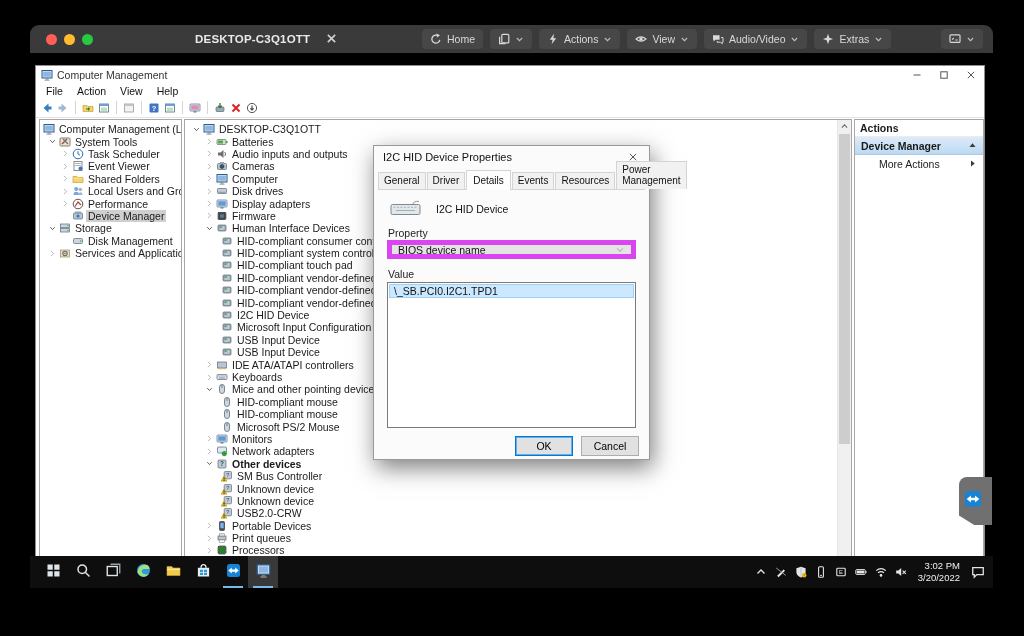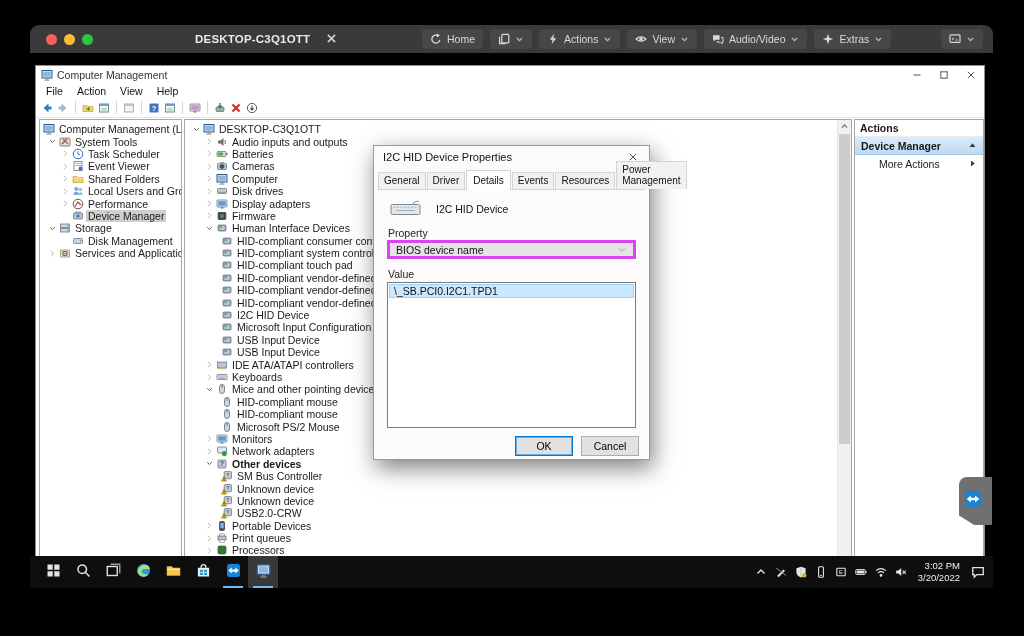--- a/index.html
+++ b/index.html
@@ -62,21 +62,21 @@
   .dlg-title{height:22px;display:flex;align-items:center;padding-left:9px;font-size:11px}
   .dlg-x{margin-left:auto;width:32px;height:100%;display:flex;align-items:center;justify-content:center}
   .dlg-tabs{position:absolute;top:24px;left:4px;right:4px;height:19px;display:flex;align-items:flex-end;
             border-bottom:1px solid #d4d4d4}
   .dtab{border:1px solid #d4d4d4;border-bottom:none;background:#f1f1f1;padding:2px 5px 3px;margin-right:1px;
         font-size:10px;position:relative}
   .dtab.active{background:#fdfdfd;padding:4px 6px;margin-bottom:-1px;z-index:2}
   .dlg-devrow{position:absolute;top:53px;left:16px;display:flex;align-items:center;gap:14px}
   .dlg-label{position:absolute;left:14px;color:#222}
   .lab-prop{top:81px}.lab-val{top:122px}
-  .combo{position:absolute;left:13px;right:13px;top:94px;height:19px;background:#e4e4e4;border:3px solid #d946ef;
+  .combo{position:absolute;left:13px;right:13px;top:94px;height:19px;background:#e4e4e4;border:5px solid #d946ef;
          display:flex;align-items:center;padding:0 6px;box-sizing:border-box}
   .combo .cchev{margin-left:auto;display:flex;align-items:center}
   .listbox{position:absolute;left:13px;right:13px;top:136px;height:146px;background:#fff;border:1px solid #7a7a7a;
            box-sizing:border-box;padding:1px}
   .lrow{height:13.5px;line-height:13.5px;background:#cce8ff;border:1px solid #9ed1f7;box-sizing:border-box;padding-left:4px}
   .btn{position:absolute;top:290px;width:58px;height:20px;background:#e1e1e1;border:1px solid #adadad;
        font-size:10.5px;font-family:inherit;display:flex;align-items:center;justify-content:center;padding:0}
   .btn.ok{right:76px;border:1px solid #0078d7;box-shadow:inset 0 0 0 1px #66aee6}
   .btn.cancel{right:10px}
 
@@ -490,40 +490,40 @@
                 <span class="tlabel">DESKTOP-C3Q1OTT</span>
               </div>
               <div class="trow" style="padding-left: 19px;">
                 <span class="exp">
                   <svg width="9" height="9" viewBox="0 0 12 12" xmlns="http://www.w3.org/2000/svg">
                     <path d="M4 2.4 L7.4 6 L4 9.6" fill="none" stroke="#a6a6a6" stroke-width="1.1"></path>
                   </svg>
                 </span>
                 <span class="ticon">
                   <svg width="12" height="12" viewBox="0 0 12 12" xmlns="http://www.w3.org/2000/svg">
-                    <path d="M2 4.5 H4.5 L7.5 2 V10 L4.5 7.5 H2 Z" fill="#6f6f6f"></path>
-                    <path d="M8.8 4 Q10.2 6 8.8 8" stroke="#6f6f6f" fill="none"></path>
-                  </svg>
-                </span>
-                <span class="tlabel">Audio inputs and outputs</span>
-              </div>
-              <div class="trow" style="padding-left: 19px;">
-                <span class="exp">
-                  <svg width="9" height="9" viewBox="0 0 12 12" xmlns="http://www.w3.org/2000/svg">
-                    <path d="M4 2.4 L7.4 6 L4 9.6" fill="none" stroke="#a6a6a6" stroke-width="1.1"></path>
-                  </svg>
-                </span>
-                <span class="ticon">
-                  <svg width="12" height="12" viewBox="0 0 12 12" xmlns="http://www.w3.org/2000/svg">
                     <rect x="1" y="3.5" width="9" height="5" rx="1" fill="#cfe3cd" stroke="#4e7d4e" stroke-width=".7"></rect>
                     <rect x="10.2" y="5" width="1.3" height="2" fill="#4e7d4e"></rect>
                     <rect x="2" y="4.5" width="5" height="3" fill="#57a757"></rect>
                   </svg>
                 </span>
                 <span class="tlabel">Batteries</span>
+              </div>
+              <div class="trow" style="padding-left: 19px;">
+                <span class="exp">
+                  <svg width="9" height="9" viewBox="0 0 12 12" xmlns="http://www.w3.org/2000/svg">
+                    <path d="M4 2.4 L7.4 6 L4 9.6" fill="none" stroke="#a6a6a6" stroke-width="1.1"></path>
+                  </svg>
+                </span>
+                <span class="ticon">
+                  <svg width="12" height="12" viewBox="0 0 12 12" xmlns="http://www.w3.org/2000/svg">
+                    <path d="M2 4.5 H4.5 L7.5 2 V10 L4.5 7.5 H2 Z" fill="#6f6f6f"></path>
+                    <path d="M8.8 4 Q10.2 6 8.8 8" stroke="#6f6f6f" fill="none"></path>
+                  </svg>
+                </span>
+                <span class="tlabel">Audio inputs and outputs</span>
               </div>
               <div class="trow" style="padding-left: 19px;">
                 <span class="exp">
                   <svg width="9" height="9" viewBox="0 0 12 12" xmlns="http://www.w3.org/2000/svg">
                     <path d="M4 2.4 L7.4 6 L4 9.6" fill="none" stroke="#a6a6a6" stroke-width="1.1"></path>
                   </svg>
                 </span>
                 <span class="ticon">
                   <svg width="12" height="12" viewBox="0 0 12 12" xmlns="http://www.w3.org/2000/svg">
                     <rect x="1.5" y="3.5" width="9" height="6" rx="1" fill="#b9c5d1" stroke="#5a6b7c" stroke-width=".7"></rect>

